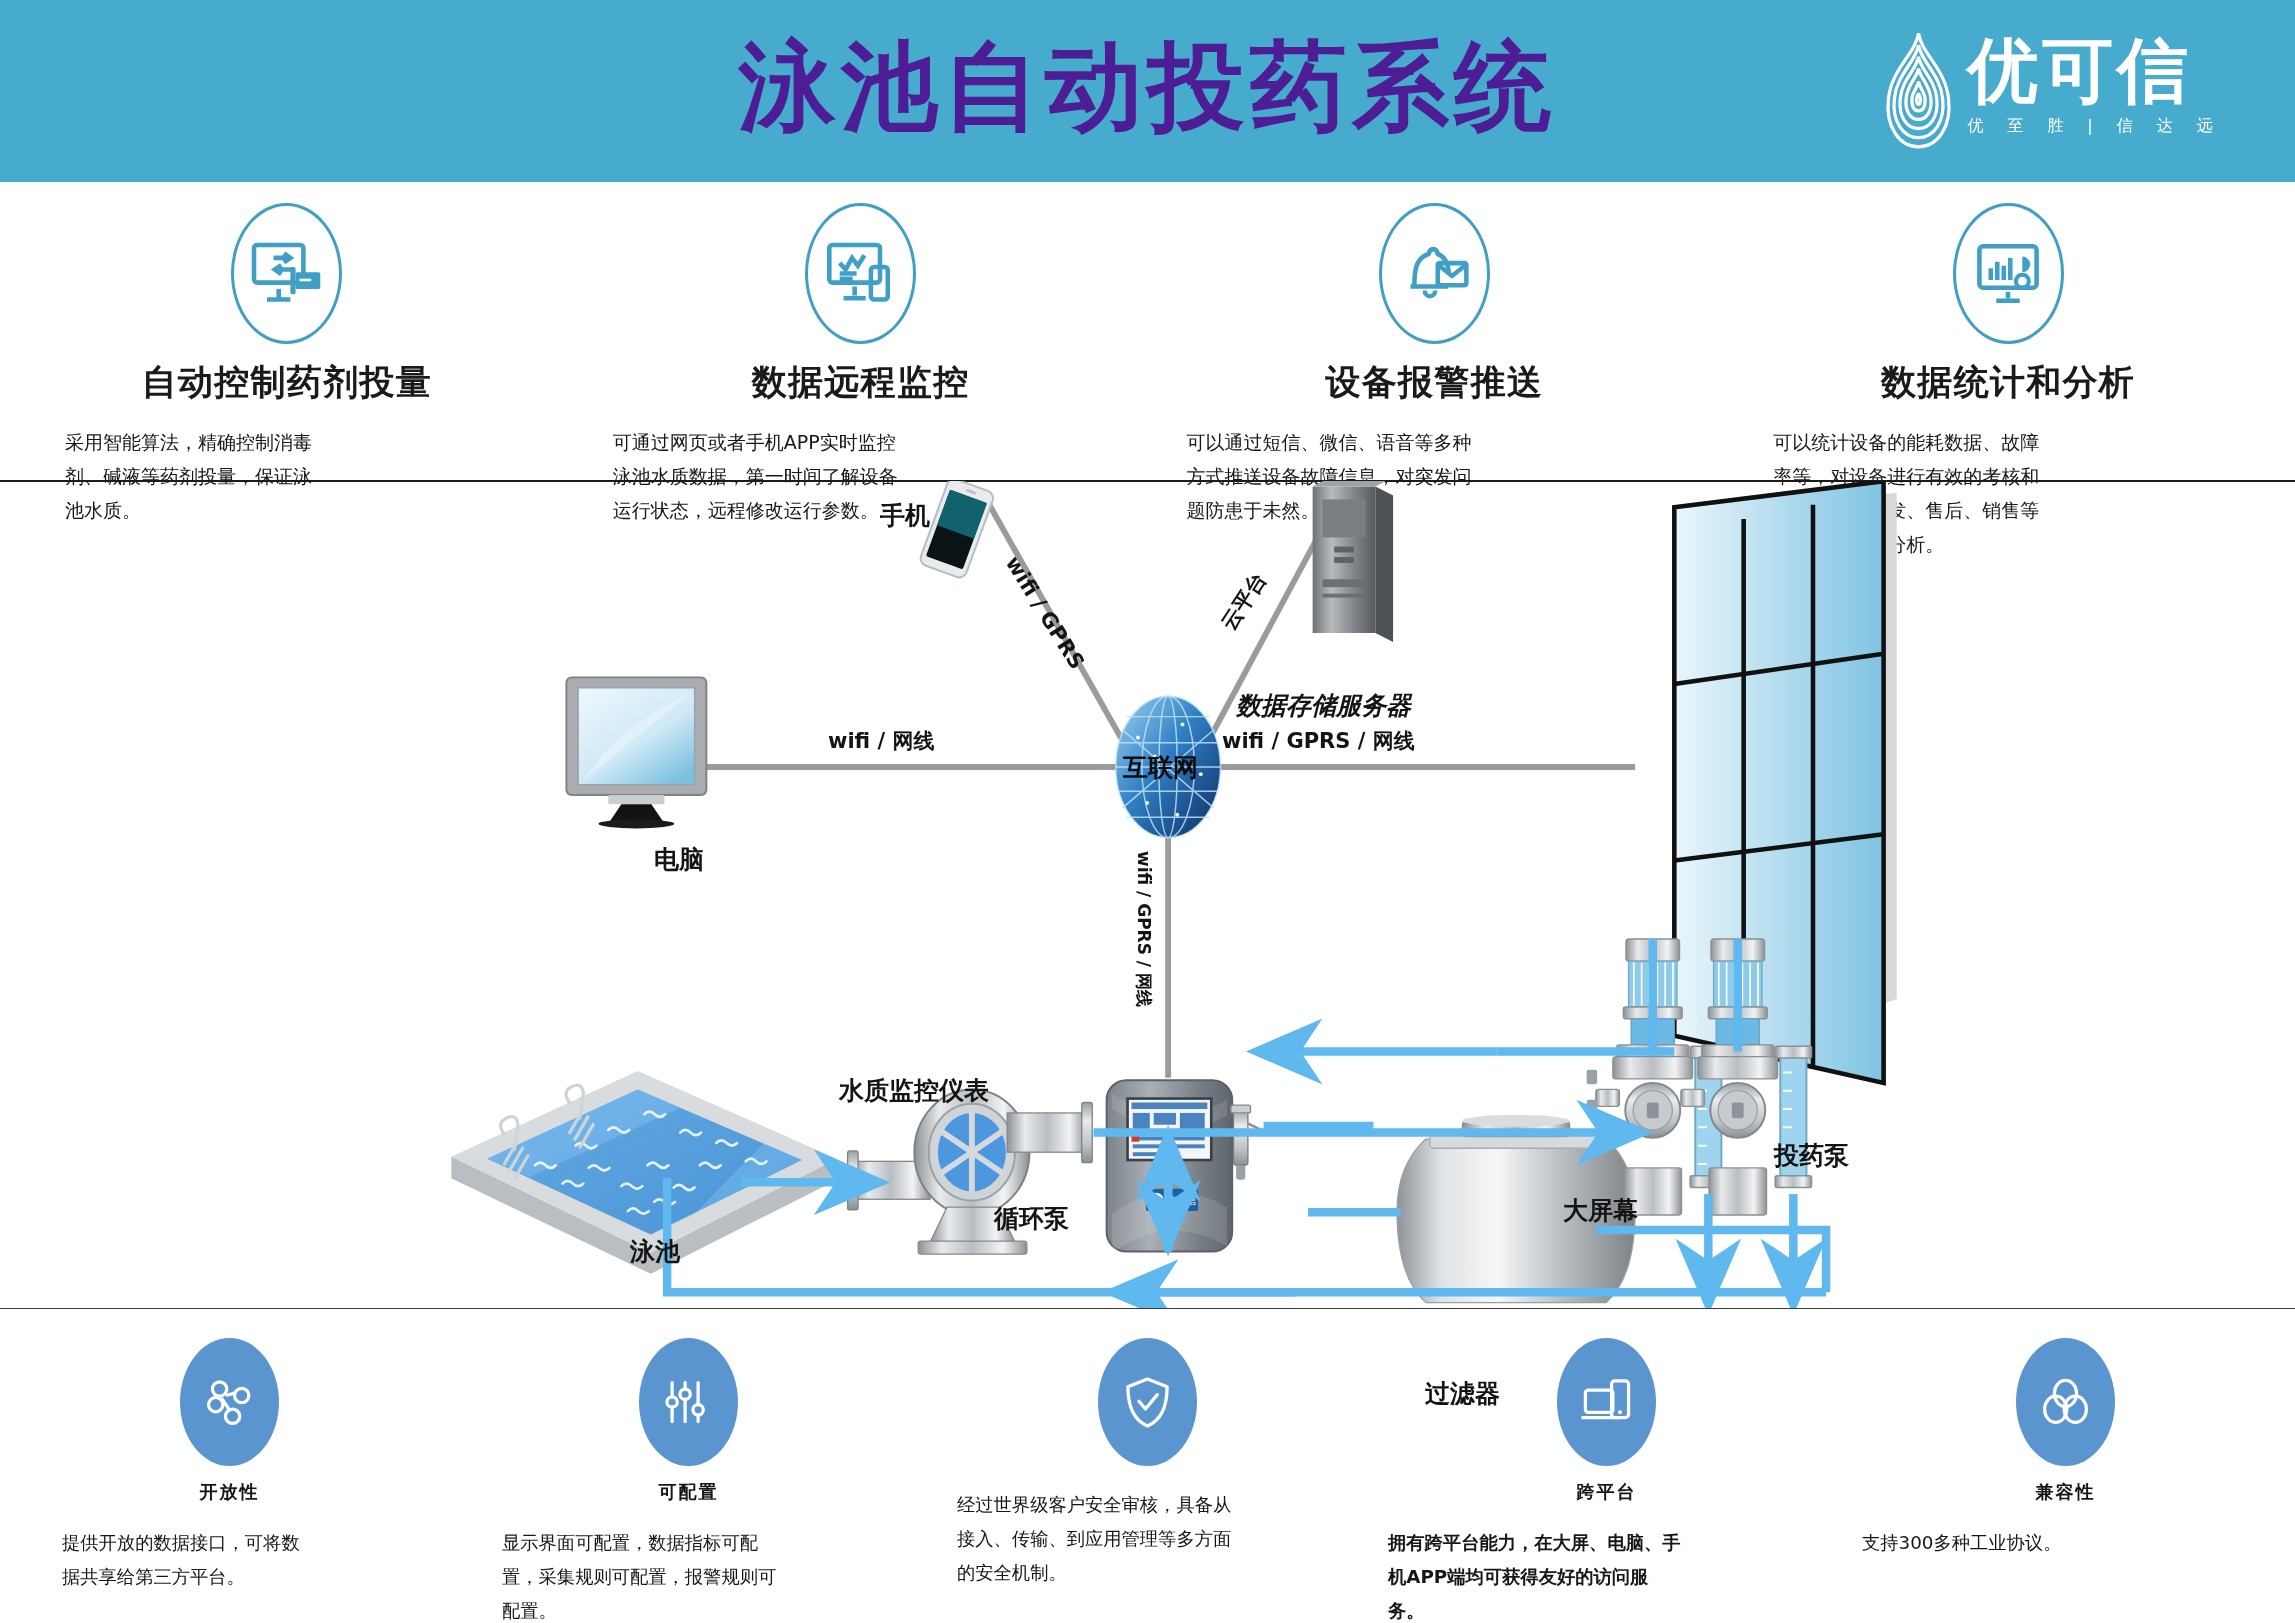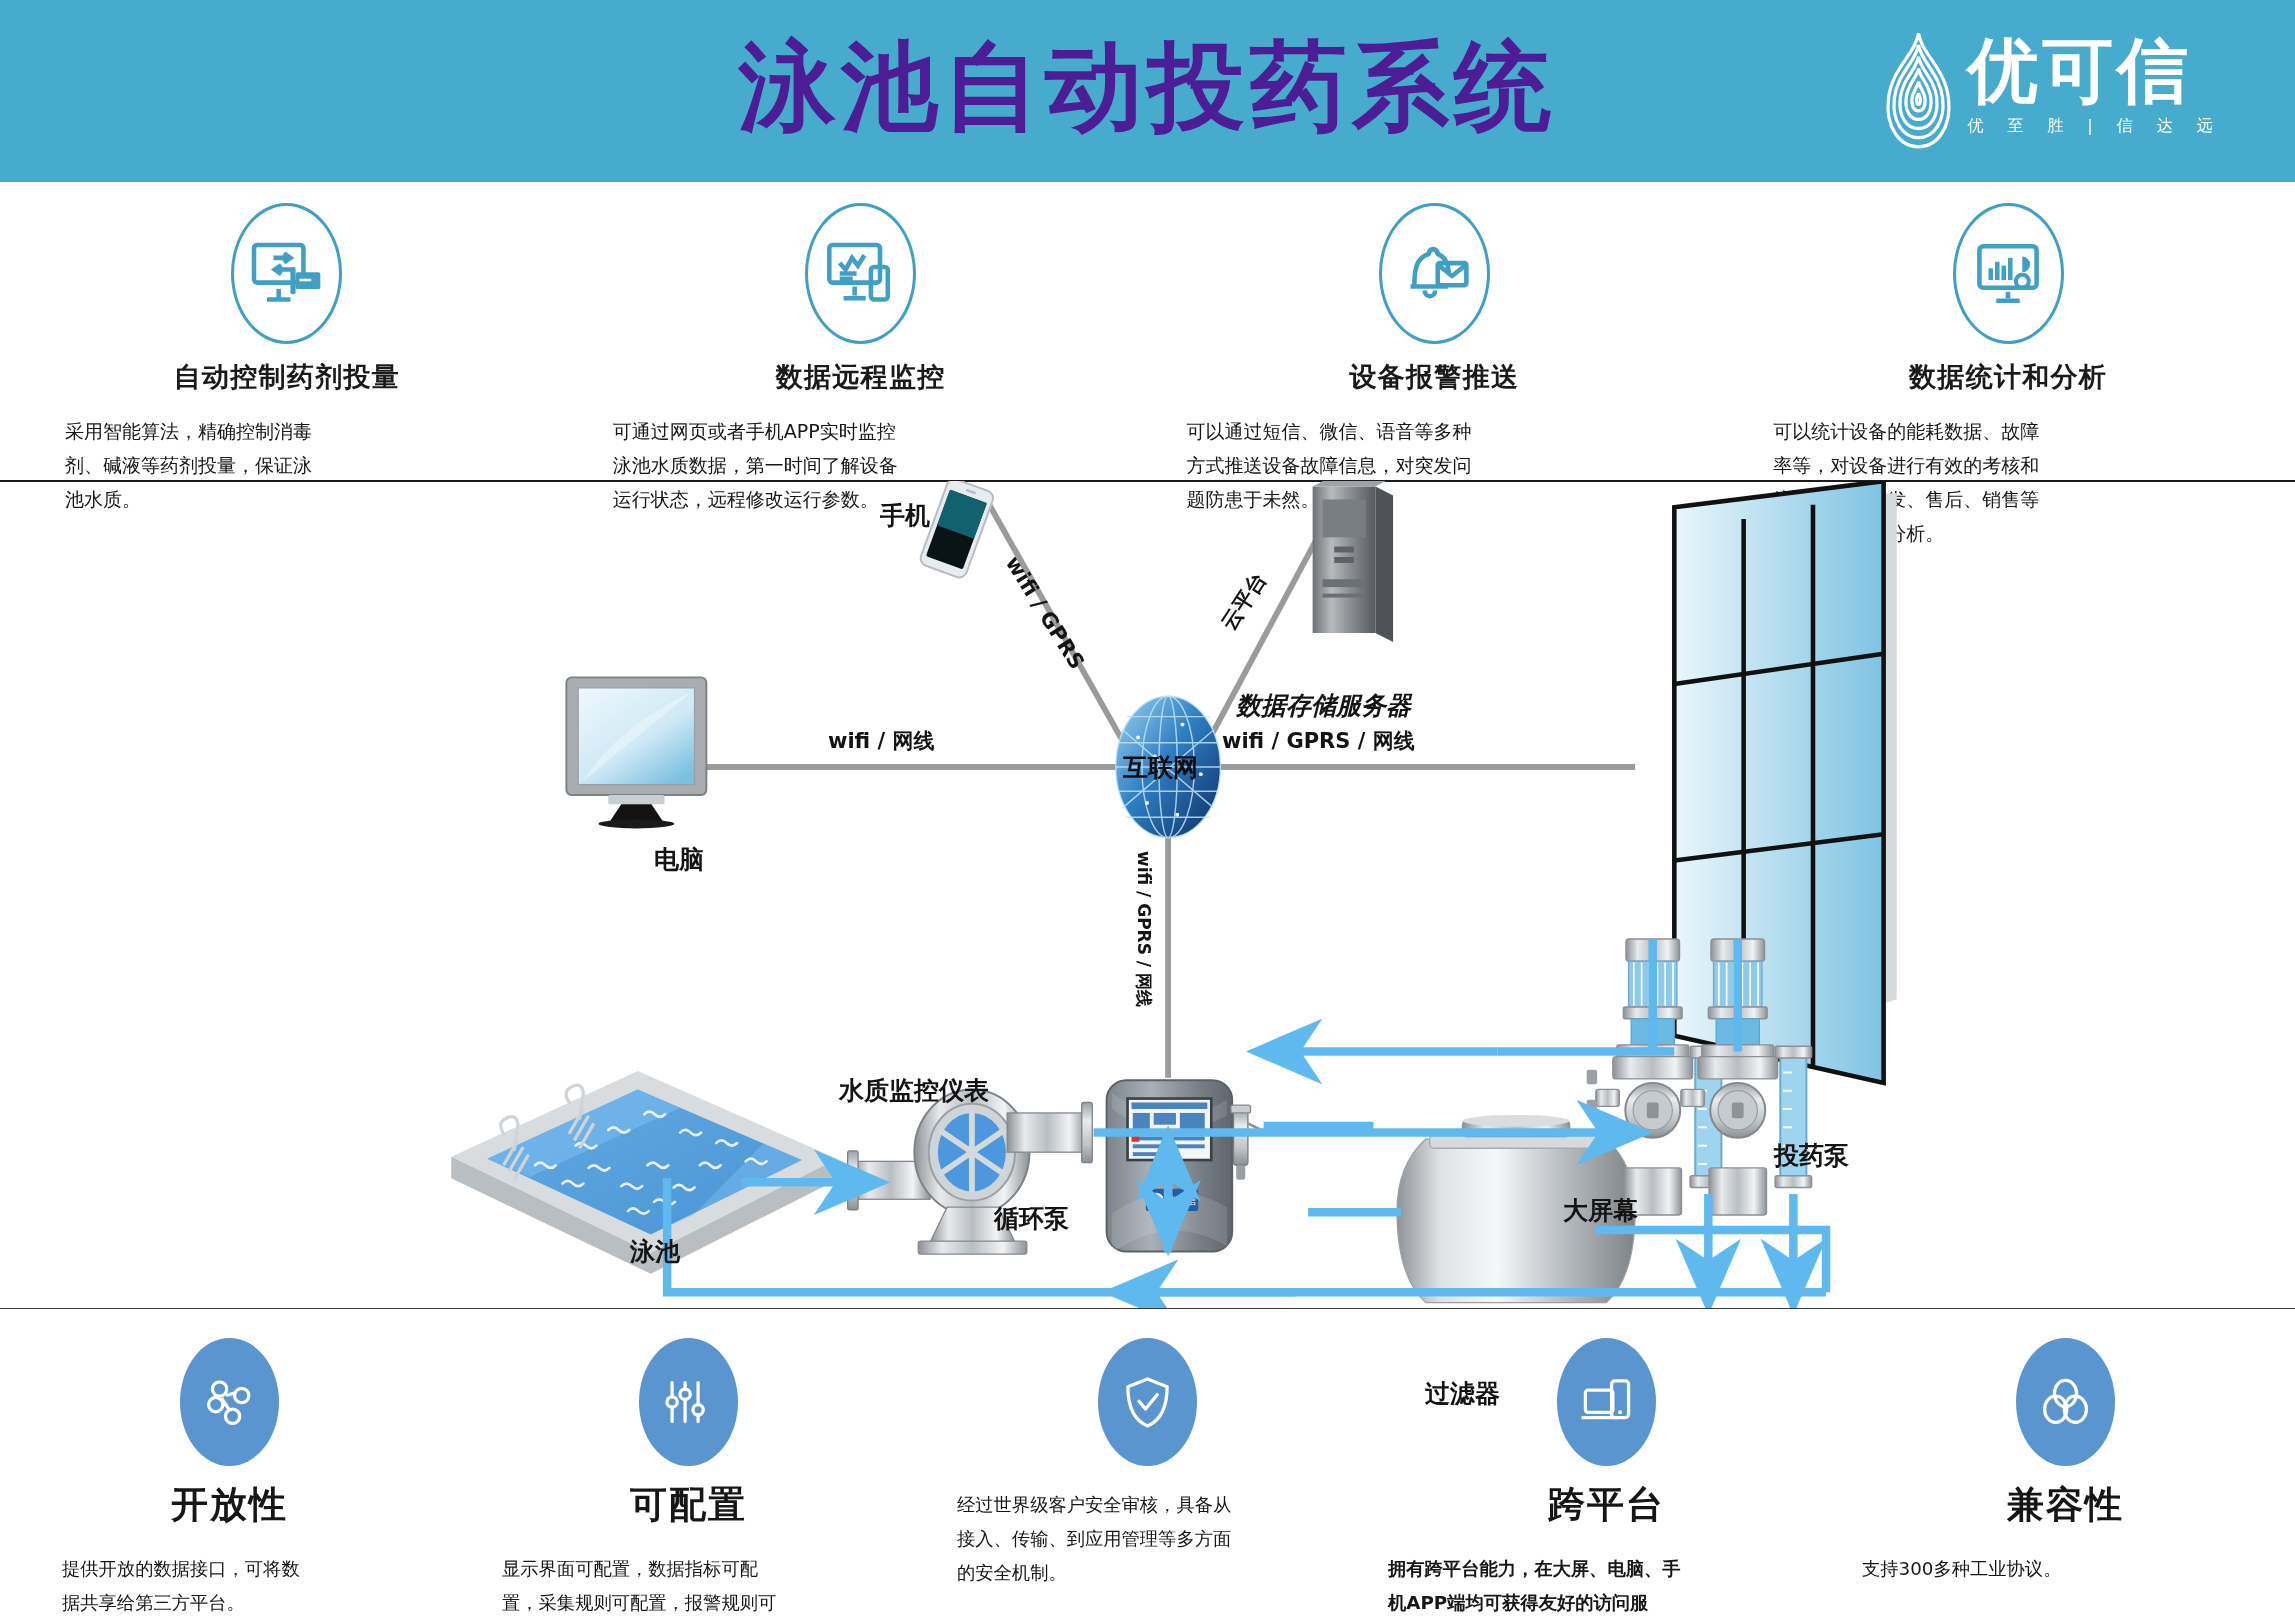--- a/index.html
+++ b/index.html
@@ -55,21 +55,21 @@
   }
   .tf-icon{
     width:111px;height:141px;margin:0 auto;
     border:3.9px solid #3f9fc4;border-radius:50%;
     display:flex;align-items:center;justify-content:center;
     box-sizing:border-box;
   }
   .tf-icon svg{display:block;}
   .tf-title{
     margin-top:15.7px;text-align:center;
-    font-size:27px;font-weight:700;color:#1a1a1a;letter-spacing:1.3px;
+    font-size:35px;font-weight:700;color:#1a1a1a;letter-spacing:1.3px;
     font-family:"DejaVu Sans","Liberation Sans",sans-serif;
   }
   .tf-desc{
     margin:19px auto 0;width:281px;
     font-size:19px;line-height:34px;color:#161616;
     font-family:"DejaVu Sans","Liberation Sans",sans-serif;
     text-align:left;
   }
   .tf-cell:nth-child(1) .tf-desc{width:262px;margin-left:65px;}
   .tf-cell:nth-child(2) .tf-desc{width:294px;margin-left:39px;}
@@ -83,21 +83,21 @@
     display:flex;
   }
   .bf-cell{flex:1 1 0;position:relative;}
   .bf-icon{
     width:99px;height:128px;margin:0 auto;
     background:#5b95d0;border-radius:50%;
     display:flex;align-items:center;justify-content:center;
   }
   .bf-title{
     margin-top:14.4px;text-align:center;
-    font-size:37px;font-weight:700;color:#161616;letter-spacing:2px;
+    font-size:18px;font-weight:700;color:#161616;letter-spacing:2px;
     font-family:"DejaVu Sans","Liberation Sans",sans-serif;
   }
   .bf-desc{
     margin:22px auto 0;
     font-size:18.3px;line-height:34px;color:#161616;
     font-family:"DejaVu Sans","Liberation Sans",sans-serif;
     text-align:left;width:262px;
   }
   .bf-cell:nth-child(1) .bf-desc{width:249px;margin-left:62px;}
   .bf-cell:nth-child(2) .bf-desc{width:275px;margin-left:43px;}

